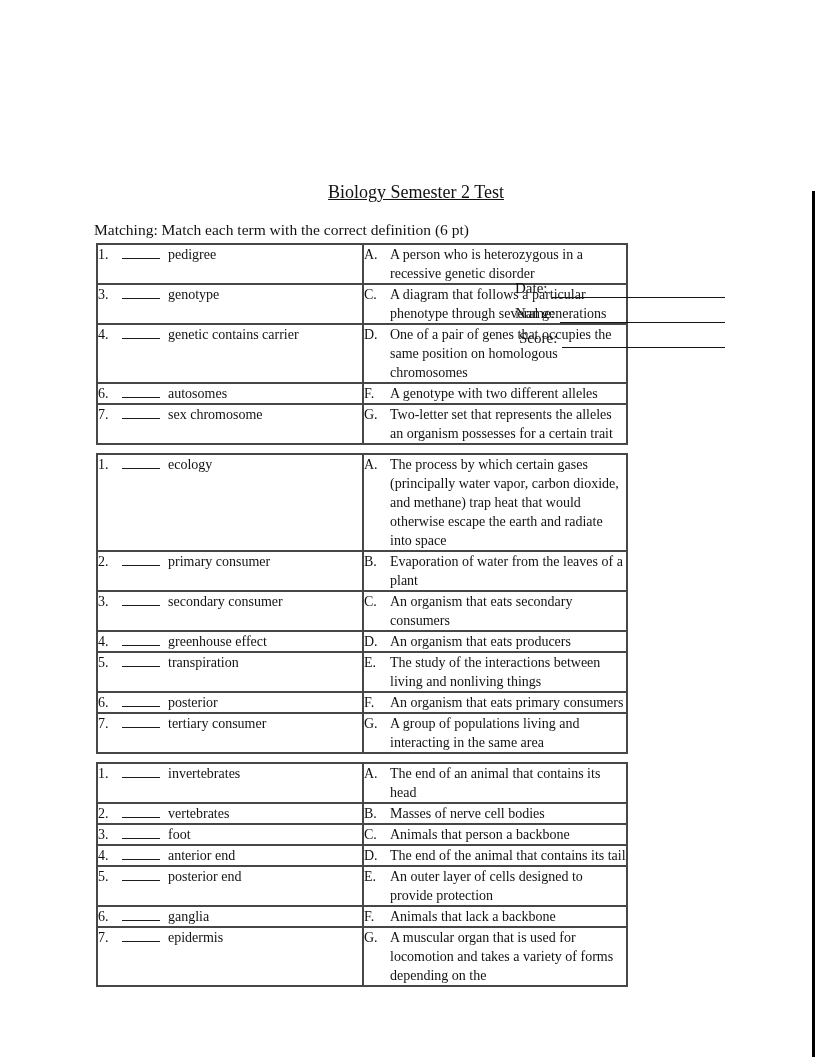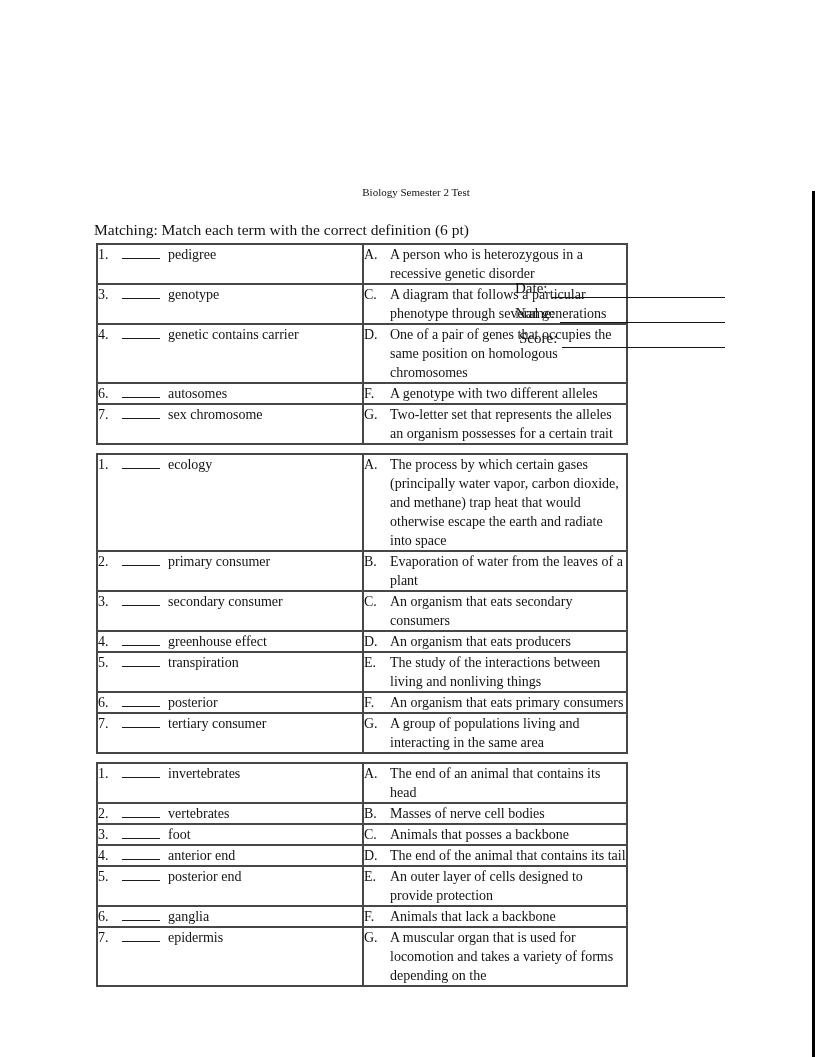--- a/index.html
+++ b/index.html
@@ -20,21 +20,21 @@
 
   
   .id-block { position: absolute; top: 90px; left: 515px; width: 210px; }
   .id-row { display: flex; align-items: flex-end; height: 25px; }
   .id-row .lbl { font-size: 15px; line-height: 19px; white-space: nowrap; }
   .id-row .hline { flex: 1; margin-left: 5px; border-bottom: 1.5px solid #151515; height: 15px; }
   .id-row.score { padding-left: 4px; }
 
   .title {
     margin: 183px 0 0 96px; width: 640px;
-    text-align: center; font-size: 11px; line-height: 19px;
+    text-align: center; font-size: 18px; line-height: 19px; text-decoration: underline;
   }
   .instructions {
     margin: 18px 0 0 94px; font-size: 15.5px; line-height: 19px;
   }
 
   .sections { margin-left: 96px; width: 640px; }
   table.matching-table {
     border-collapse: collapse; table-layout: fixed;
     width: 532px; margin-top: 4px;
     font-size: 14px; line-height: 19px;
@@ -262,21 +262,21 @@
     </td>
   </tr>
 
   <tr>
     <td class="term-cell">
       <span class="num">3.</span><span class="blank"></span><span class="term">foot</span>
     </td>
     <td class="def-cell">
       <div class="def-wrap">
         <span class="letter">C.</span>
-        <span class="def">Animals that posses a backbone</span>
+        <span class="def">Animals that person a backbone</span>
       </div>
     </td>
   </tr>
 
   <tr>
     <td class="term-cell">
       <span class="num">4.</span><span class="blank"></span><span class="term">anterior end</span>
     </td>
     <td class="def-cell">
       <div class="def-wrap">

